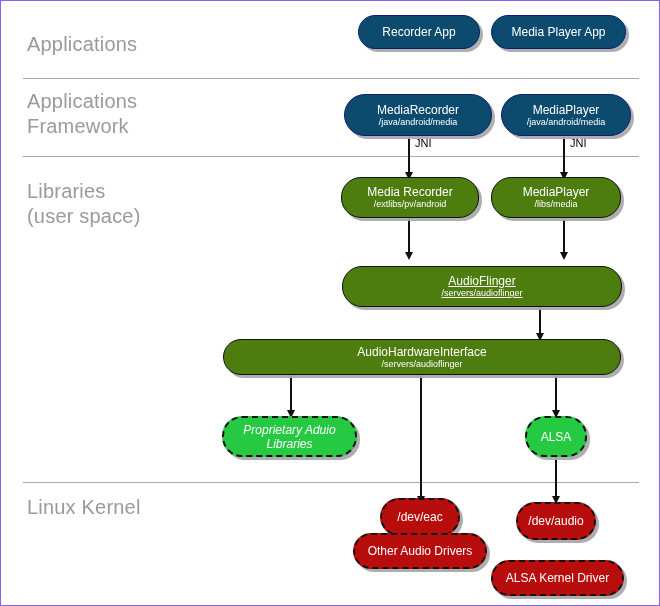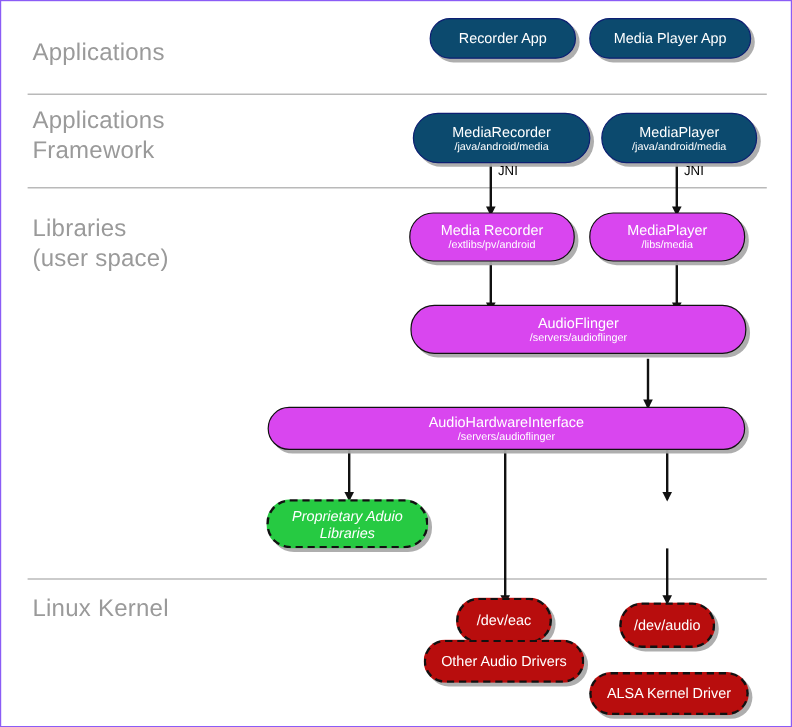--- a/index.html
+++ b/index.html
@@ -55,21 +55,21 @@
   .node .t2 {
     font-size: 9px;
     line-height: 11px;
   }
   .node.blue {
     background: #0c4a6e;
     border: 1px solid #0d1f72;
     box-shadow: 3px 3px 0 0 rgba(170,170,170,0.95);
   }
   .node.green {
-    background: #d946ef;
+    background: #4d7c0f;
     border: 1px solid #111111;
     box-shadow: 3px 3px 0 0 rgba(170,170,170,0.95);
   }
   .node.green-dashed {
     background: #26ca42;
     border: 2px dashed #111111;
     box-shadow: 3px 3px 0 0 rgba(170,170,170,0.95);
   }
   .node.red-dashed {
     background: #b80d0d;
@@ -168,35 +168,38 @@
   <div class="node green" style="left:340px; top:176px; width:138px; height:41px; border-radius:20px;">
     <span class="t1">Media Recorder</span>
     <span class="t2">/extlibs/pv/android</span>
   </div>
 
   <div class="node green" style="left:490px; top:176px; width:130px; height:41px; border-radius:20px;">
     <span class="t1">MediaPlayer</span>
     <span class="t2">/libs/media</span>
   </div>
 
-  <div class="node green" style="left:341px; top:253px; width:280px; height:41px; border-radius:20px;">
+  <div class="node green" style="left:341px; top:265px; width:280px; height:41px; border-radius:20px;text-decoration:underline;">
     <span class="t1">AudioFlinger</span>
     <span class="t2">/servers/audioflinger</span>
   </div>
 
   <div class="node green" style="left:222px; top:338px; width:398px; height:36px; border-radius:18px;">
     <span class="t1">AudioHardwareInterface</span>
     <span class="t2">/servers/audioflinger</span>
   </div>
 
   <div class="node green-dashed" style="left:221px; top:415px; width:135px; height:41px; border-radius:20px;font-style:italic;">
     <span class="t1">Proprietary Aduio
 Libraries</span>
   </div>
 
+  <div class="node green-dashed" style="left:524px; top:415px; width:62px; height:41px; border-radius:20px;">
+    <span class="t1">ALSA</span>
+  </div>
 
   <div class="node red-dashed" style="left:379px; top:497px; width:80px; height:38px; border-radius:19px;">
     <span class="t1">/dev/eac</span>
   </div>
 
   <div class="node red-dashed" style="left:515px; top:501px; width:80px; height:38px; border-radius:19px;">
     <span class="t1">/dev/audio</span>
   </div>
 
   <div class="node red-dashed" style="left:352px; top:532px; width:134px; height:36px; border-radius:18px;">

